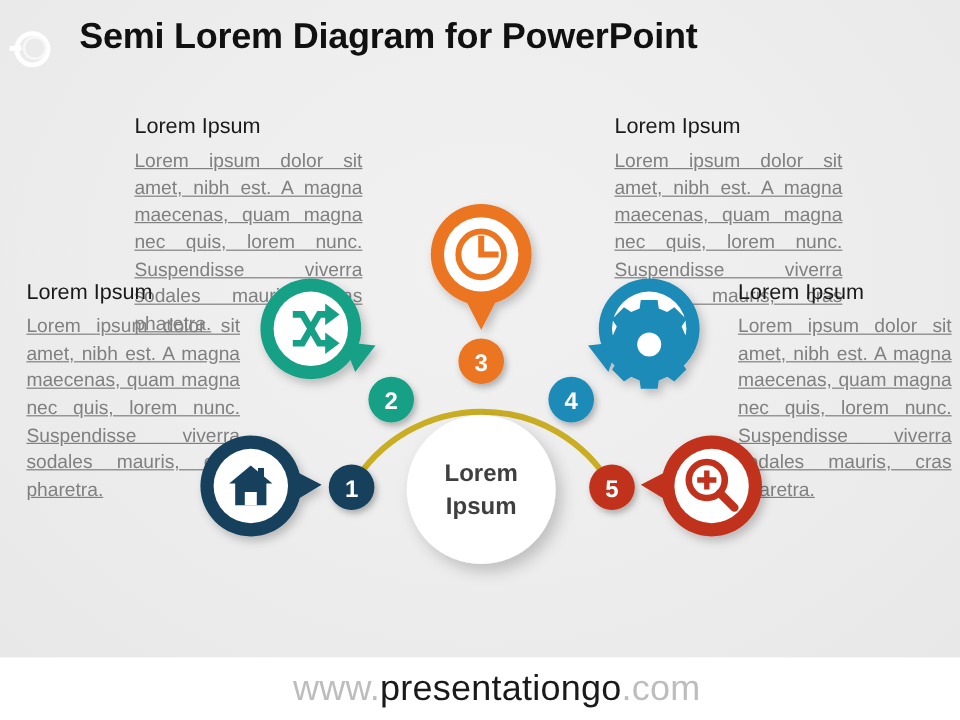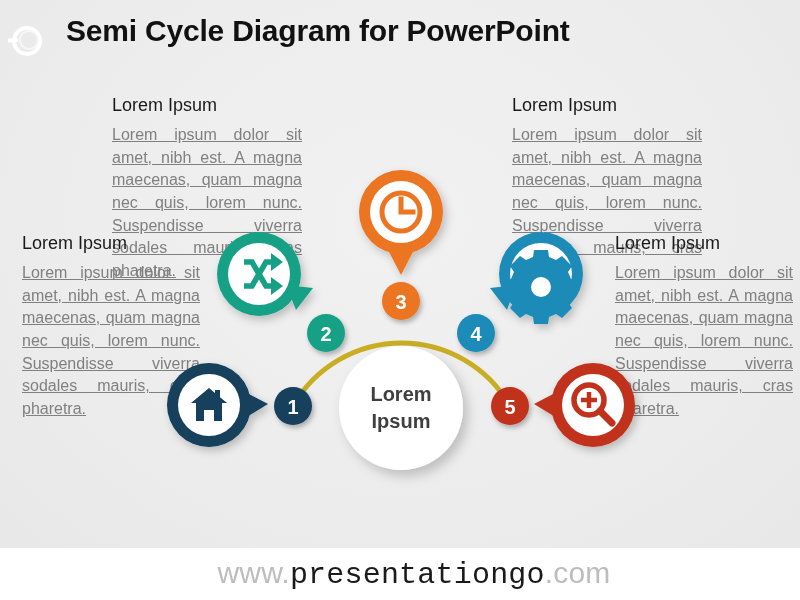--- a/index.html
+++ b/index.html
@@ -80,37 +80,37 @@
     display: flex;
     align-items: center;
     justify-content: center;
   }
   .footer-text {
     font-size: 30px;
     letter-spacing: 0.2px;
     white-space: nowrap;
   }
   .fx-www { color: #bdbdbd; margin-left: 28px; }
-  .fx-name { color: #1a1a1a; font-family: Liberation Mono, monospace; }
+  .fx-name { color: #1a1a1a; }
   .fx-com { color: #bdbdbd; margin-top: 21px; }
 </style>
 </head>
 <body>
 
 <div id="slide">
 
   <div class="slide-bg"></div>
 
   <svg class="corner-ring" viewBox="0 0 38 38">
     <line x1="-14" y1="19" x2="10" y2="18" stroke="#ffffff" stroke-width="4"></line>
     <circle cx="19" cy="19" r="13" fill="none" stroke="#ffffff" stroke-width="4"></circle>
     <circle cx="21" cy="18" r="9" fill="none" stroke="#f7f7f7" stroke-width="2"></circle>
   </svg>
 
-  <div class="title">Semi Cycle Diagram for PowerPoint</div>
+  <div class="title">Semi Lorem Diagram for PowerPoint</div>
 
   <div class="text-block tb-topleft">
     <div class="tb-head">Lorem Ipsum</div>
     <div class="tb-body">Lorem ipsum dolor sit amet, nibh est. A magna maecenas, quam magna nec quis, lorem nunc. Suspendisse viverra sodales mauris, cras pharetra.</div>
   </div>
 
   <div class="text-block tb-topright">
     <div class="tb-head">Lorem Ipsum</div>
     <div class="tb-body">Lorem ipsum dolor sit amet, nibh est. A magna maecenas, quam magna nec quis, lorem nunc. Suspendisse viverra sodales mauris, cras pharetra.</div>
   </div>

